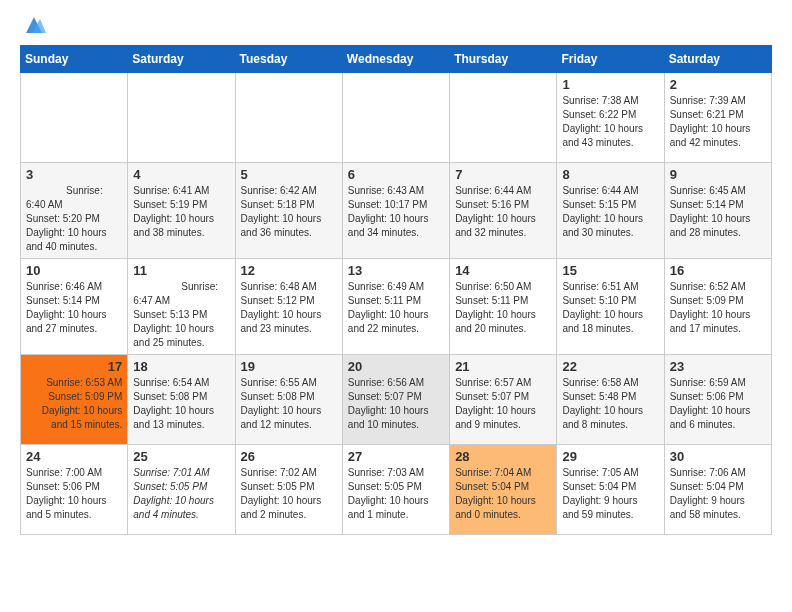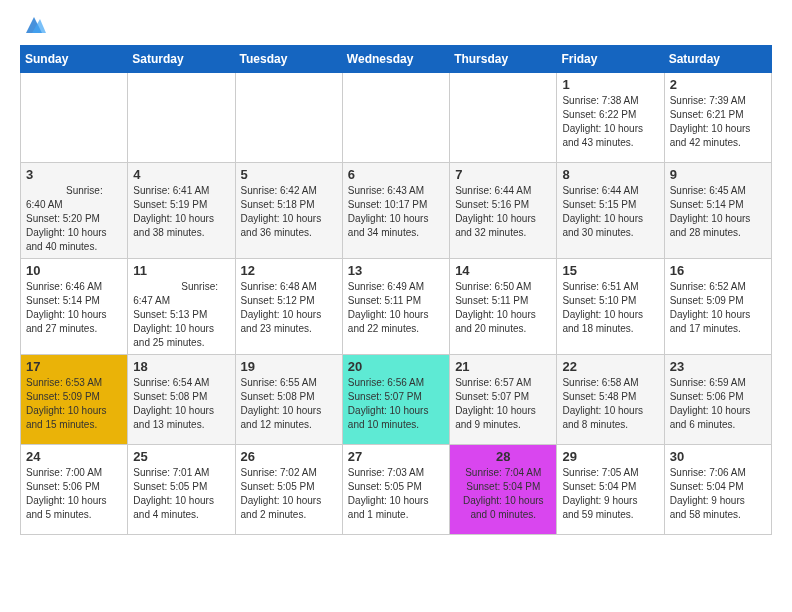--- a/index.html
+++ b/index.html
@@ -128,33 +128,33 @@
           <td style="background: rgb(255, 255, 255);"><span class="day-num">15</span><span class="day-info" style="white-space: pre-wrap;">Sunrise: 6:51 AM
 Sunset: 5:10 PM
 Daylight: 10 hours
 and 18 minutes.</span></td>
           <td style="background: rgb(255, 255, 255);"><span class="day-num">16</span><span class="day-info" style="white-space: pre-wrap;">Sunrise: 6:52 AM
 Sunset: 5:09 PM
 Daylight: 10 hours
 and 17 minutes.</span></td>
         </tr>
         <tr>
-          <td style="background: #eab308;"><span class="day-num">17</span><span class="day-info" style="white-space: pre-wrap;">Sunrise: 6:53 AM
+          <td style="background: #f97316; text-align: right;"><span class="day-num">17</span><span class="day-info" style="white-space: pre-wrap;">Sunrise: 6:53 AM
 Sunset: 5:09 PM
 Daylight: 10 hours
 and 15 minutes.</span></td>
           <td style="background: rgb(245, 245, 245);"><span class="day-num">18</span><span class="day-info" style="white-space: pre-wrap;">Sunrise: 6:54 AM
 Sunset: 5:08 PM
 Daylight: 10 hours
 and 13 minutes.</span></td>
           <td style="background: rgb(245, 245, 245);"><span class="day-num">19</span><span class="day-info" style="white-space: pre-wrap;">Sunrise: 6:55 AM
 Sunset: 5:08 PM
 Daylight: 10 hours
 and 12 minutes.</span></td>
-          <td style="background: #5eead4;"><span class="day-num">20</span><span class="day-info" style="white-space: pre-wrap;">Sunrise: 6:56 AM
+          <td style="background: #e5e5e5;"><span class="day-num">20</span><span class="day-info" style="white-space: pre-wrap;">Sunrise: 6:56 AM
 Sunset: 5:07 PM
 Daylight: 10 hours
 and 10 minutes.</span></td>
           <td style="background: rgb(245, 245, 245);"><span class="day-num">21</span><span class="day-info" style="white-space: pre-wrap;">Sunrise: 6:57 AM
 Sunset: 5:07 PM
 Daylight: 10 hours
 and 9 minutes.</span></td>
           <td style="background: rgb(245, 245, 245);"><span class="day-num">22</span><span class="day-info" style="white-space: pre-wrap;">Sunrise: 6:58 AM
 Sunset: 5:48 PM
 Daylight: 10 hours
@@ -162,33 +162,33 @@
           <td style="background: rgb(245, 245, 245);"><span class="day-num">23</span><span class="day-info" style="white-space: pre-wrap;">Sunrise: 6:59 AM
 Sunset: 5:06 PM
 Daylight: 10 hours
 and 6 minutes.</span></td>
         </tr>
         <tr>
           <td style="background: rgb(255, 255, 255);"><span class="day-num">24</span><span class="day-info" style="white-space: pre-wrap;">Sunrise: 7:00 AM
 Sunset: 5:06 PM
 Daylight: 10 hours
 and 5 minutes.</span></td>
-          <td style="background: rgb(255, 255, 255);"><span class="day-num">25</span><span class="day-info" style="white-space: pre-wrap;">Sunrise: 7:01 AM
+          <td style="background: rgb(255, 255, 255);"><span class="day-num">25</span><span class="day-info" style="white-space: pre-wrap; font-style: italic;">Sunrise: 7:01 AM
 Sunset: 5:05 PM
 Daylight: 10 hours
 and 4 minutes.</span></td>
           <td style="background: rgb(255, 255, 255);"><span class="day-num">26</span><span class="day-info" style="white-space: pre-wrap;">Sunrise: 7:02 AM
 Sunset: 5:05 PM
 Daylight: 10 hours
 and 2 minutes.</span></td>
           <td style="background: rgb(255, 255, 255);"><span class="day-num">27</span><span class="day-info" style="white-space: pre-wrap;">Sunrise: 7:03 AM
 Sunset: 5:05 PM
 Daylight: 10 hours
 and 1 minute.</span></td>
-          <td style="background: #d946ef; text-align: center;"><span class="day-num">28</span><span class="day-info" style="white-space: pre-wrap;">Sunrise: 7:04 AM
+          <td style="background: #fdba74;"><span class="day-num">28</span><span class="day-info" style="white-space: pre-wrap;">Sunrise: 7:04 AM
 Sunset: 5:04 PM
 Daylight: 10 hours
 and 0 minutes.</span></td>
           <td style="background: rgb(255, 255, 255);"><span class="day-num">29</span><span class="day-info" style="white-space: pre-wrap;">Sunrise: 7:05 AM
 Sunset: 5:04 PM
 Daylight: 9 hours
 and 59 minutes.</span></td>
           <td style="background: rgb(255, 255, 255);"><span class="day-num">30</span><span class="day-info" style="white-space: pre-wrap;">Sunrise: 7:06 AM
 Sunset: 5:04 PM
 Daylight: 9 hours

